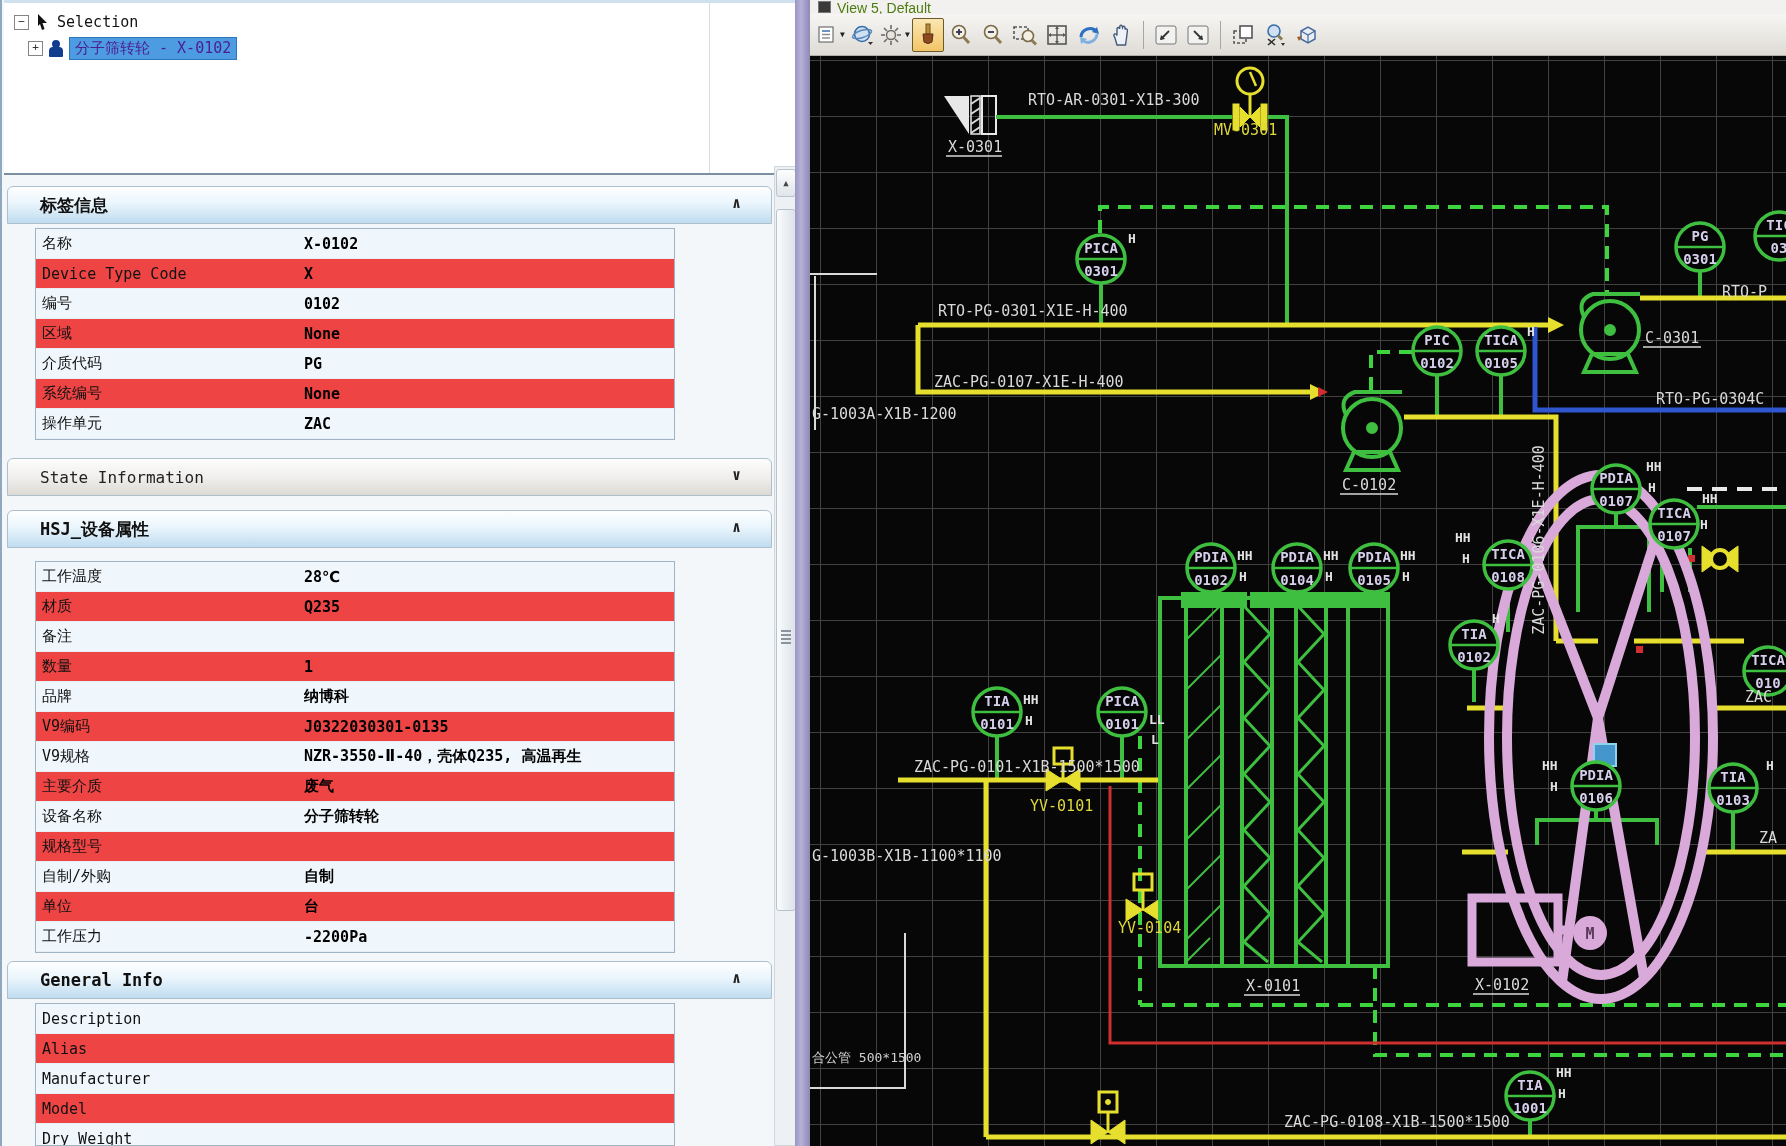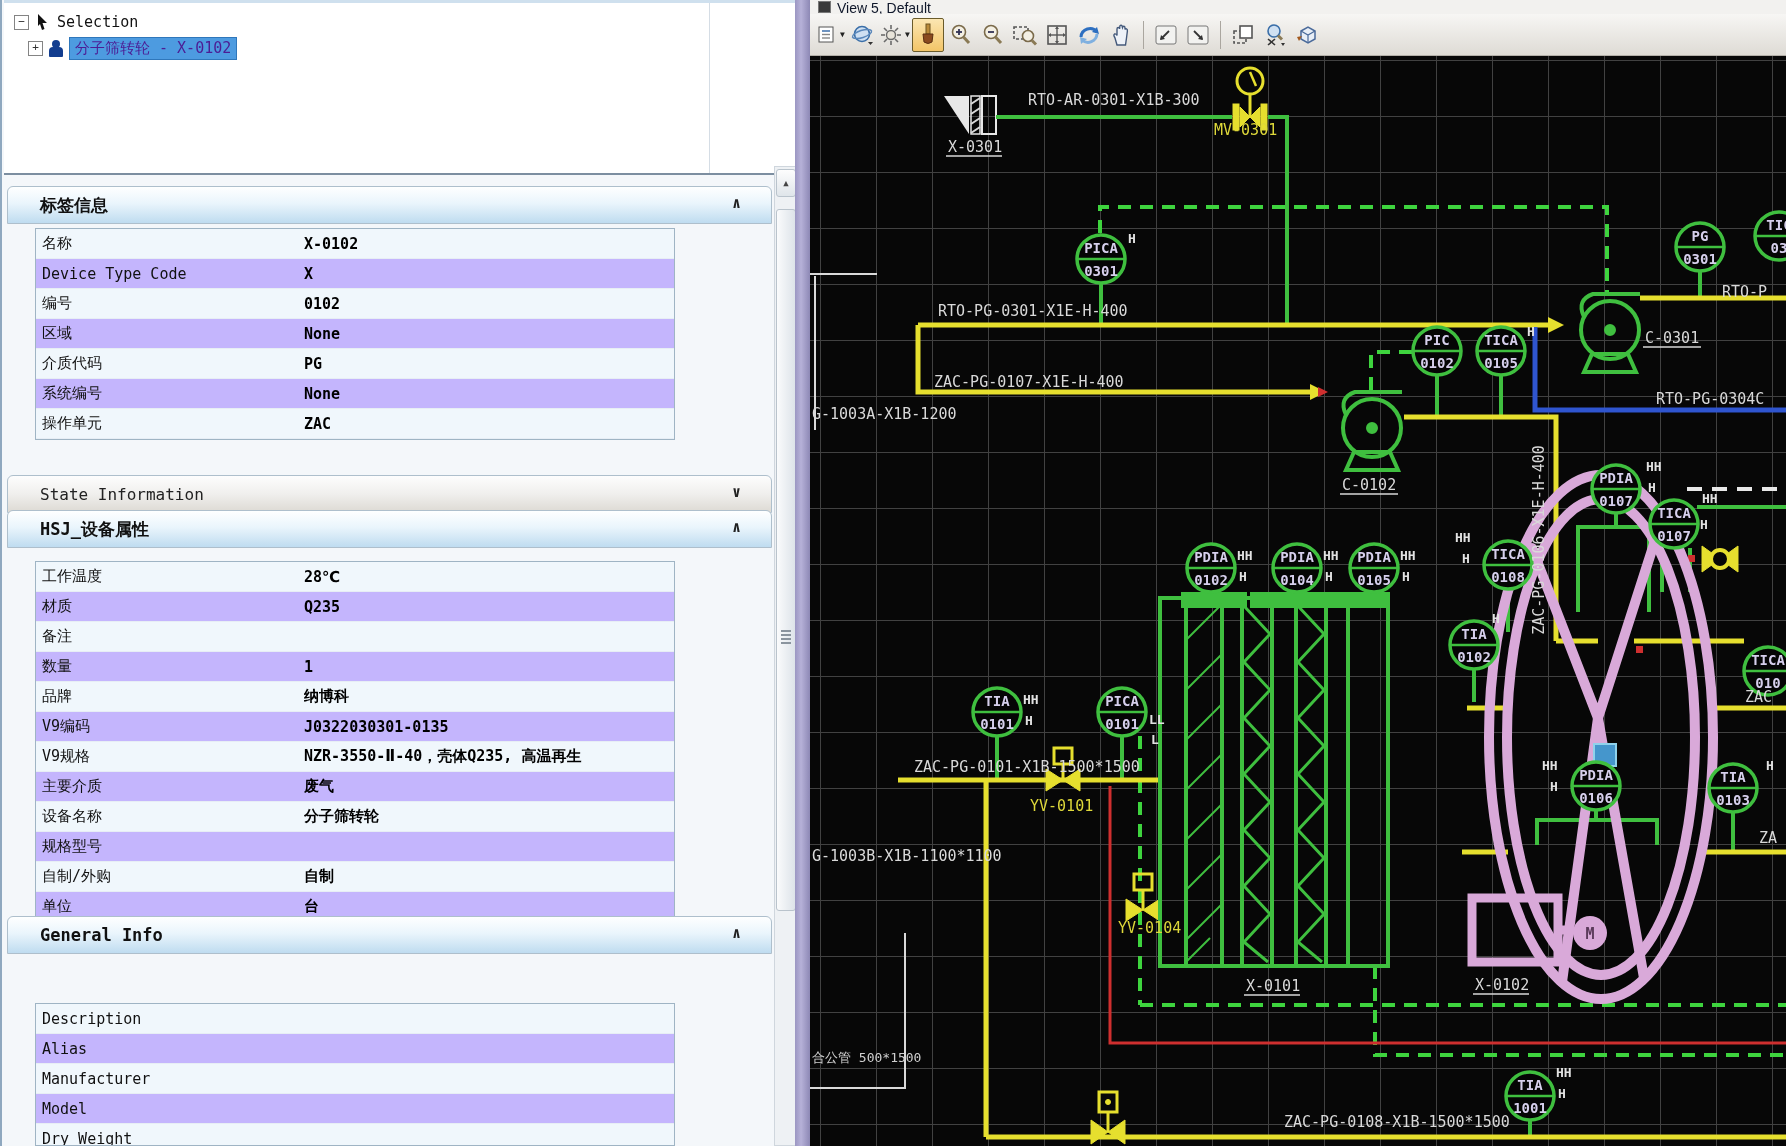--- a/index.html
+++ b/index.html
@@ -17,37 +17,37 @@
   .person-ico .head{position:absolute;left:3px;top:0;width:8px;height:8px;border-radius:50%;background:#123d8f;}
   .person-ico .body{position:absolute;left:0;top:7px;width:14px;height:10px;border-radius:4px 4px 1px 1px;background:#123d8f;}
   
   .shead{position:absolute;left:5px;width:765px;height:38px;border:1px solid #aebfcc;border-radius:6px 6px 0 0;
          background:linear-gradient(#feffff 0%,#eaf5fc 45%,#bfdcf0 100%);display:flex;align-items:center;box-sizing:border-box;}
   .shead.gray{background:linear-gradient(#fdfdfd 0%,#f0efed 50%,#dddad4 100%);}
   .shead .ht{margin-left:32px;font-size:17px;font-weight:bold;color:#111;}
   .shead.gray .ht{font-weight:normal;color:#222;font-size:16px;}
   .shead .chev{position:absolute;right:30px;top:7px;font-size:15px;font-weight:bold;color:#222;}
   
-  .ptable{position:absolute;left:33px;width:640px;background:#c4b5fd;border:1px solid #9fb4c4;box-sizing:border-box;}
+  .ptable{position:absolute;left:33px;width:640px;background:#ef4444;border:1px solid #9fb4c4;box-sizing:border-box;}
   .prow{height:30px;display:flex;align-items:center;font-size:15px;border-bottom:1px solid #e7eef5;box-sizing:border-box;}
   .prow:nth-child(odd){background:#f0f7fc;}
   .prow .pl{width:262px;padding-left:6px;color:#111;white-space:nowrap;overflow:hidden;}
   .prow .pv{flex:1;font-weight:bold;color:#000;white-space:nowrap;overflow:hidden;}
   
   #lscroll{position:absolute;left:772px;top:166px;width:22px;height:980px;background:#eef1f4;border:1px solid #cfd6dd;box-sizing:border-box;}
   #lscroll .sbtn{position:absolute;left:1px;top:2px;width:18px;height:26px;background:linear-gradient(#fdfdfd,#dfe5ea);border:1px solid #b9c3cc;border-radius:3px;text-align:center;font-size:9px;color:#444;line-height:26px;}
   #lscroll .sthumb{position:absolute;left:1px;top:42px;width:18px;height:700px;background:linear-gradient(90deg,#fafbfc,#dde3e9);border:1px solid #b9c3cc;border-radius:3px;}
   #lscroll .grip{position:absolute;left:4px;top:420px;width:10px;height:2px;background:#8a949e;box-shadow:0 4px 0 #8a949e,0 8px 0 #8a949e,0 12px 0 #8a949e;}
   
   #divider{position:absolute;left:795px;top:0;width:15px;height:1146px;background:linear-gradient(90deg,#9b96c2,#b6b1d8 40%,#8d88b5);}
   
   #right{position:absolute;left:810px;top:0;width:976px;height:1146px;background:#070707;}
   #vtitle{position:absolute;left:0;top:0;width:100%;height:14px;background:#f2f1ef;overflow:hidden;display:flex;align-items:flex-start;}
   #vtitle .wicon{width:11px;height:10px;background:#3a3a3a;border:1px solid #777;margin:1px 6px 0 8px;}
-  #vtitle .wt{font-size:14px;color:#0f172a;font-family:"Liberation Sans","DejaVu Sans",sans-serif;}
+  #vtitle .wt{font-size:14px;color:#4d7c0f;font-family:"Liberation Sans","DejaVu Sans",sans-serif;}
   #toolbar{position:absolute;left:0;top:14px;width:100%;height:42px;background:linear-gradient(#f7f6f4,#dedbd5);border-bottom:1px solid #b3afa8;display:flex;align-items:center;box-sizing:border-box;padding-left:5px;}
   .tbtn{width:30px;height:32px;display:flex;align-items:center;justify-content:center;position:relative;margin:0 1px;}
   .tbtn.sel{background:linear-gradient(#fbe6b2,#f3c568);border:1px solid #6a5b2a;border-radius:2px;}
   .tsep{width:1px;height:28px;background:#aaa69f;margin:0 6px;}
   .darr{font-size:8px;color:#222;margin-left:1px;}
   
   #canvas{position:absolute;left:0;top:56px;width:976px;height:1090px;background-color:#070707;
     background-image:repeating-linear-gradient(to right,#414141 0 1px,transparent 1px 56px),
                      repeating-linear-gradient(to bottom,#414141 0 1px,transparent 1px 56px);
     background-position:10px 4px;}
@@ -125,21 +125,21 @@
       <div class="prow">
           <span class="pl">系统编号</span>
           <span class="pv">None</span>
         </div>
       <div class="prow">
           <span class="pl">操作单元</span>
           <span class="pv">ZAC</span>
         </div>
     </div>
 
-    <div class="shead gray" style="top:458px;margin-top:17px;">
+    <div class="shead gray" style="top:458px;">
       <span class="ht">State Information</span>
       <span class="chev">∨</span>
     </div>
 
     <div class="shead" style="top:510px;">
       <span class="ht">HSJ_设备属性</span>
       <span class="chev">∧</span>
     </div>
     <div class="ptable" style="top:551px;margin-top:10px;">
       <div class="prow">
@@ -188,21 +188,21 @@
       <div class="prow">
           <span class="pl">单位</span>
           <span class="pv">台</span>
         </div>
       <div class="prow">
           <span class="pl">工作压力</span>
           <span class="pv">-2200Pa</span>
         </div>
     </div>
 
-    <div class="shead" style="top:916px;text-align:center;">
+    <div class="shead" style="top:961px;text-align:center;">
       <span class="ht">General Info</span>
       <span class="chev">∧</span>
     </div>
     <div class="ptable" style="top:1003px;height:143px;overflow:hidden;">
       <div class="prow">
           <span class="pl">Description</span>
           <span class="pv"></span>
         </div>
       <div class="prow">
           <span class="pl">Alias</span>

